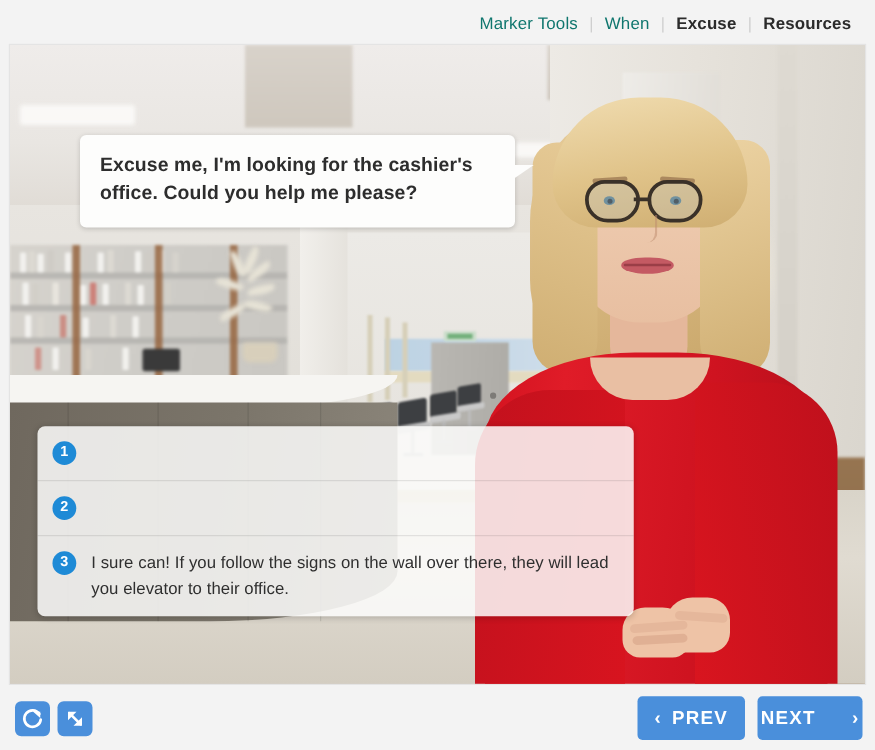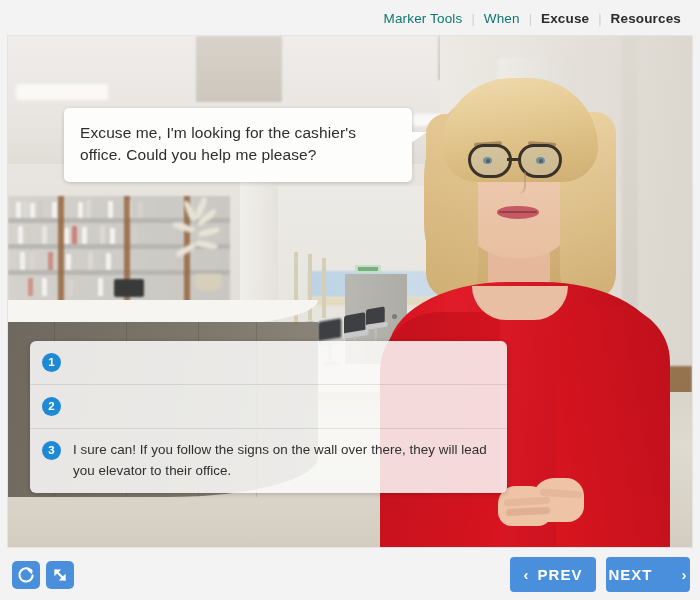--- a/index.html
+++ b/index.html
@@ -460,20 +460,21 @@
     border-radius: 5px;
     padding: 14px 16px 16px 16px;
     box-sizing: border-box;
     box-shadow: 0 1px 4px rgba(0,0,0,.18);
   }
   #bubble-text {
     font-size: 15.5px;
     line-height: 1.42;
     color: #2d2d2d;
     letter-spacing: .1px;
+    font-weight: bold;
   }
   #bubble-tail {
     position: absolute;
     left: 403px; top: 96px;
     width: 0; height: 0;
     border-top: 11px solid #fdfdfc;
     border-right: 16px solid transparent;
   }
 
   

